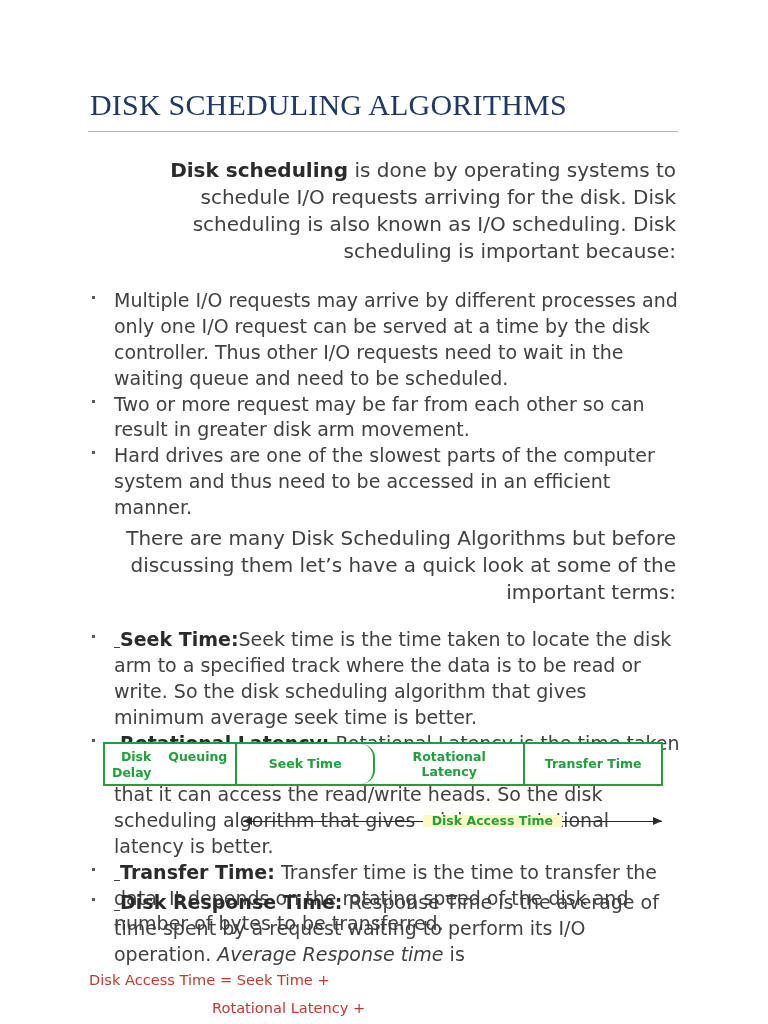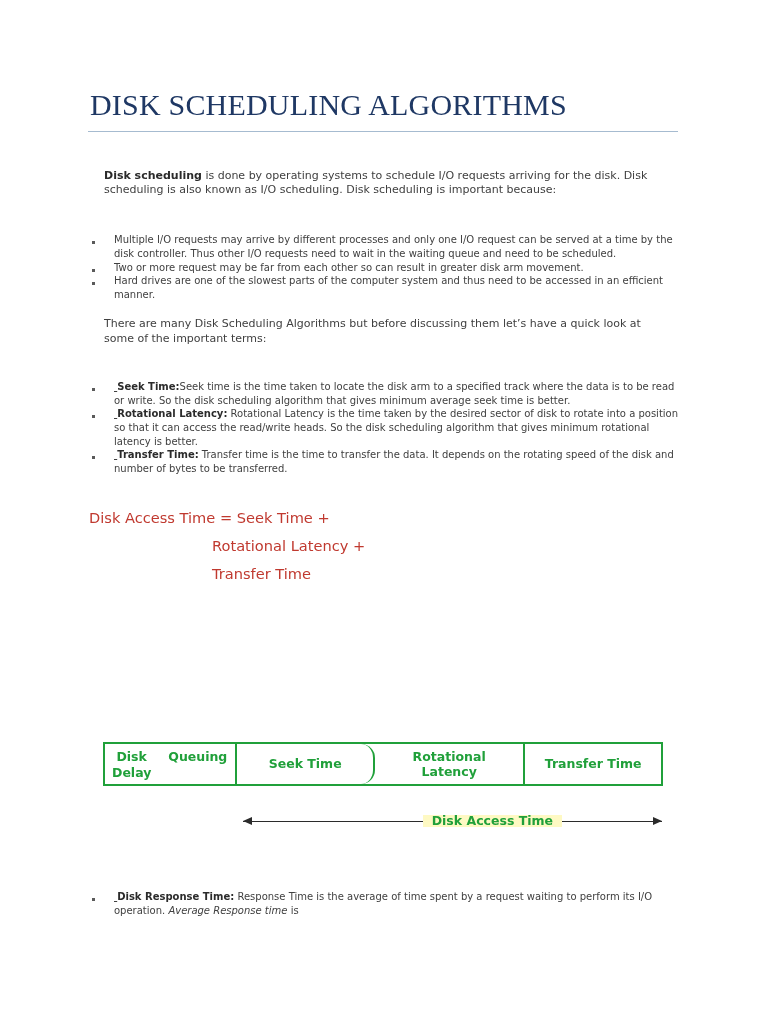--- a/index.html
+++ b/index.html
@@ -42,44 +42,45 @@
   }
   .title-rule {
     height: 1px;
     background: #a6bbd0;
     width: 590px;
     margin: 2px 0 0 0;
   }
 
   
   .para {
-    font-size: 11px;
+    font-size: 20px;
     line-height: 1.36;
-    margin: 16px;
+    margin: 4px;
     padding: 0;
     color: #404040;
+    text-align: right;
   }
   .gap-a { height: 21px; }
   .gap-c { height: 19px; }
   .gap-e { height: 17px; }
   .gap-f { height: 18px; }
 
   b, strong { font-weight: 700; color: #2b2b2b; }
   em, i { font-style: italic; }
 
   
   ul.bl {
     list-style: none;
     margin: 0;
     padding: 0;
   }
   ul.bl > li {
     position: relative;
     padding-left: 26px;
-    font-size: 10px;
+    font-size: 19px;
     line-height: 1.36;
     color: #404040;
     margin: 0 0 0 0;
   }
   ul.bl > li::before {
     content: "";
     position: absolute;
     left: 4px;
     top: 8px;
     width: 3px;
@@ -134,21 +135,21 @@
     line-height: 1.22;
   }
   .seg:last-child { border-right: none; }
   .seg-0 { width: 136px; justify-content: flex-start; align-items: flex-start; padding: 5px 7px 0 7px; position: relative; }
   .seg-1 { width: 142px; border-radius: 14px; }
   .seg-2 { width: 155px; }
   .seg-3 { width: 140px; }
   .qd-left {
     position: absolute;
     left: 7px; top: 5px;
-    text-align: center;
+    text-align: right;
     line-height: 1.25;
   }
   .qd-right {
     position: absolute;
     right: 8px; top: 5px;
     text-align: right;
     line-height: 1.25;
   }
 
   

